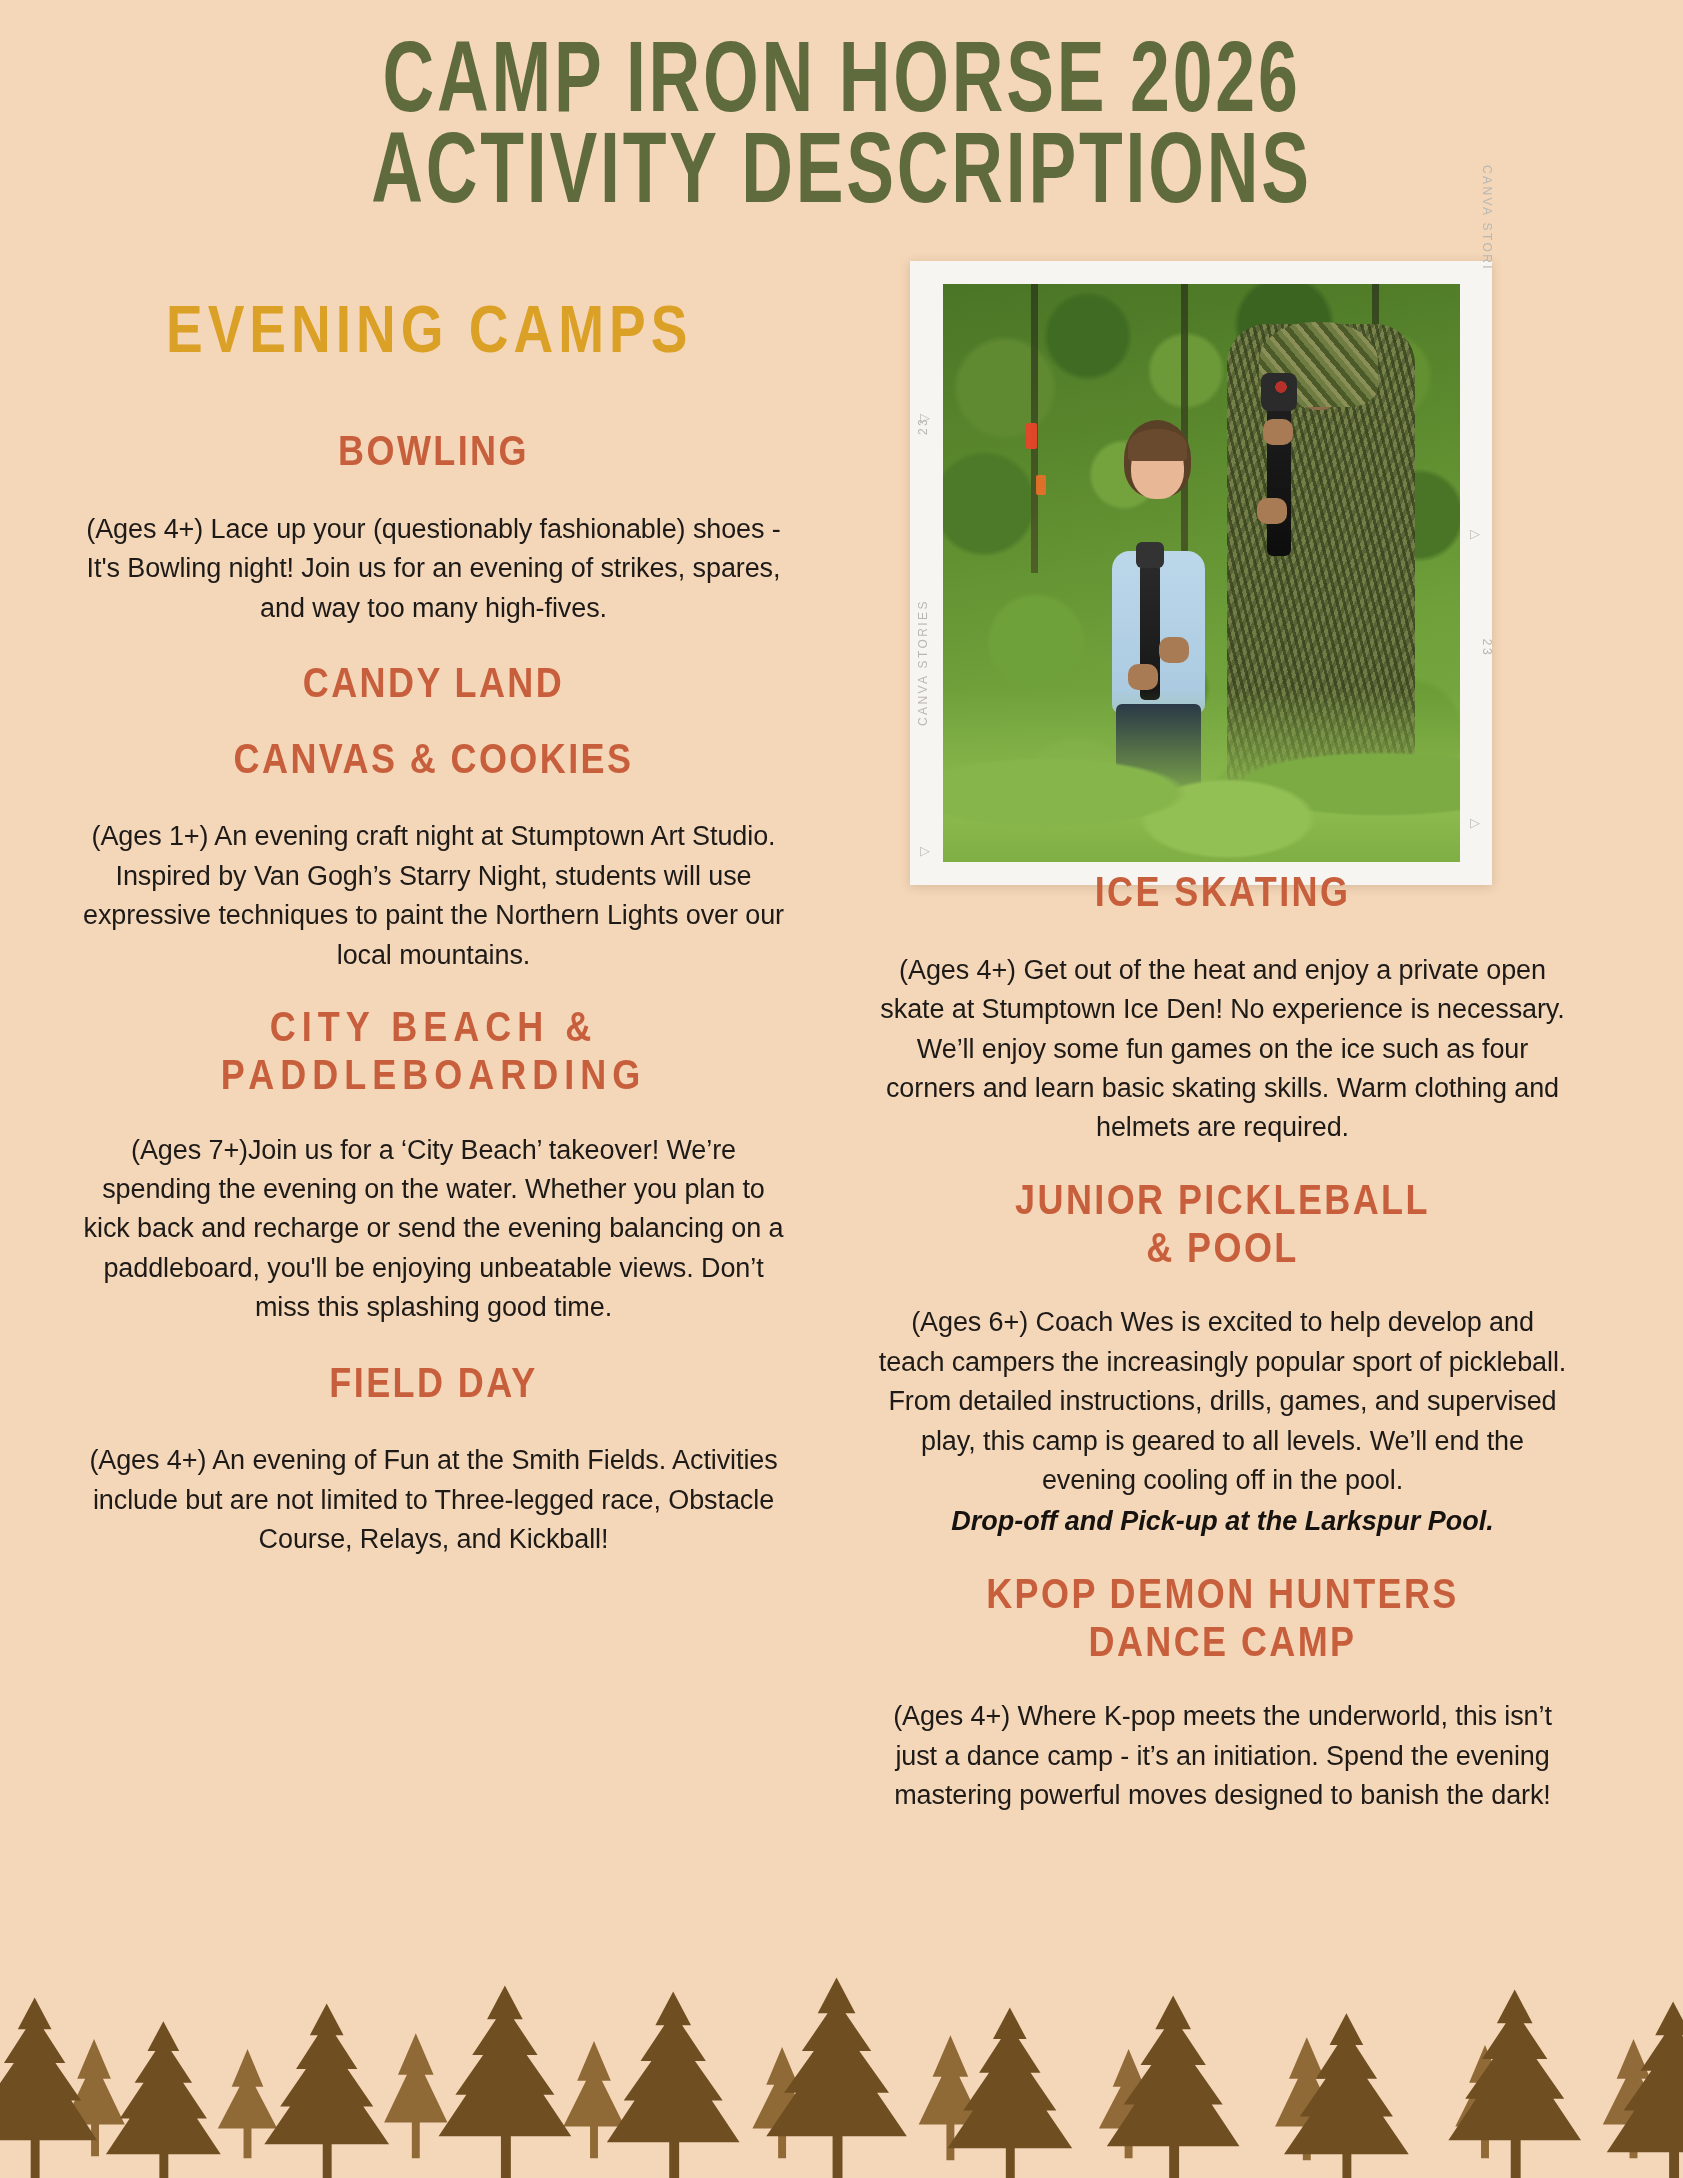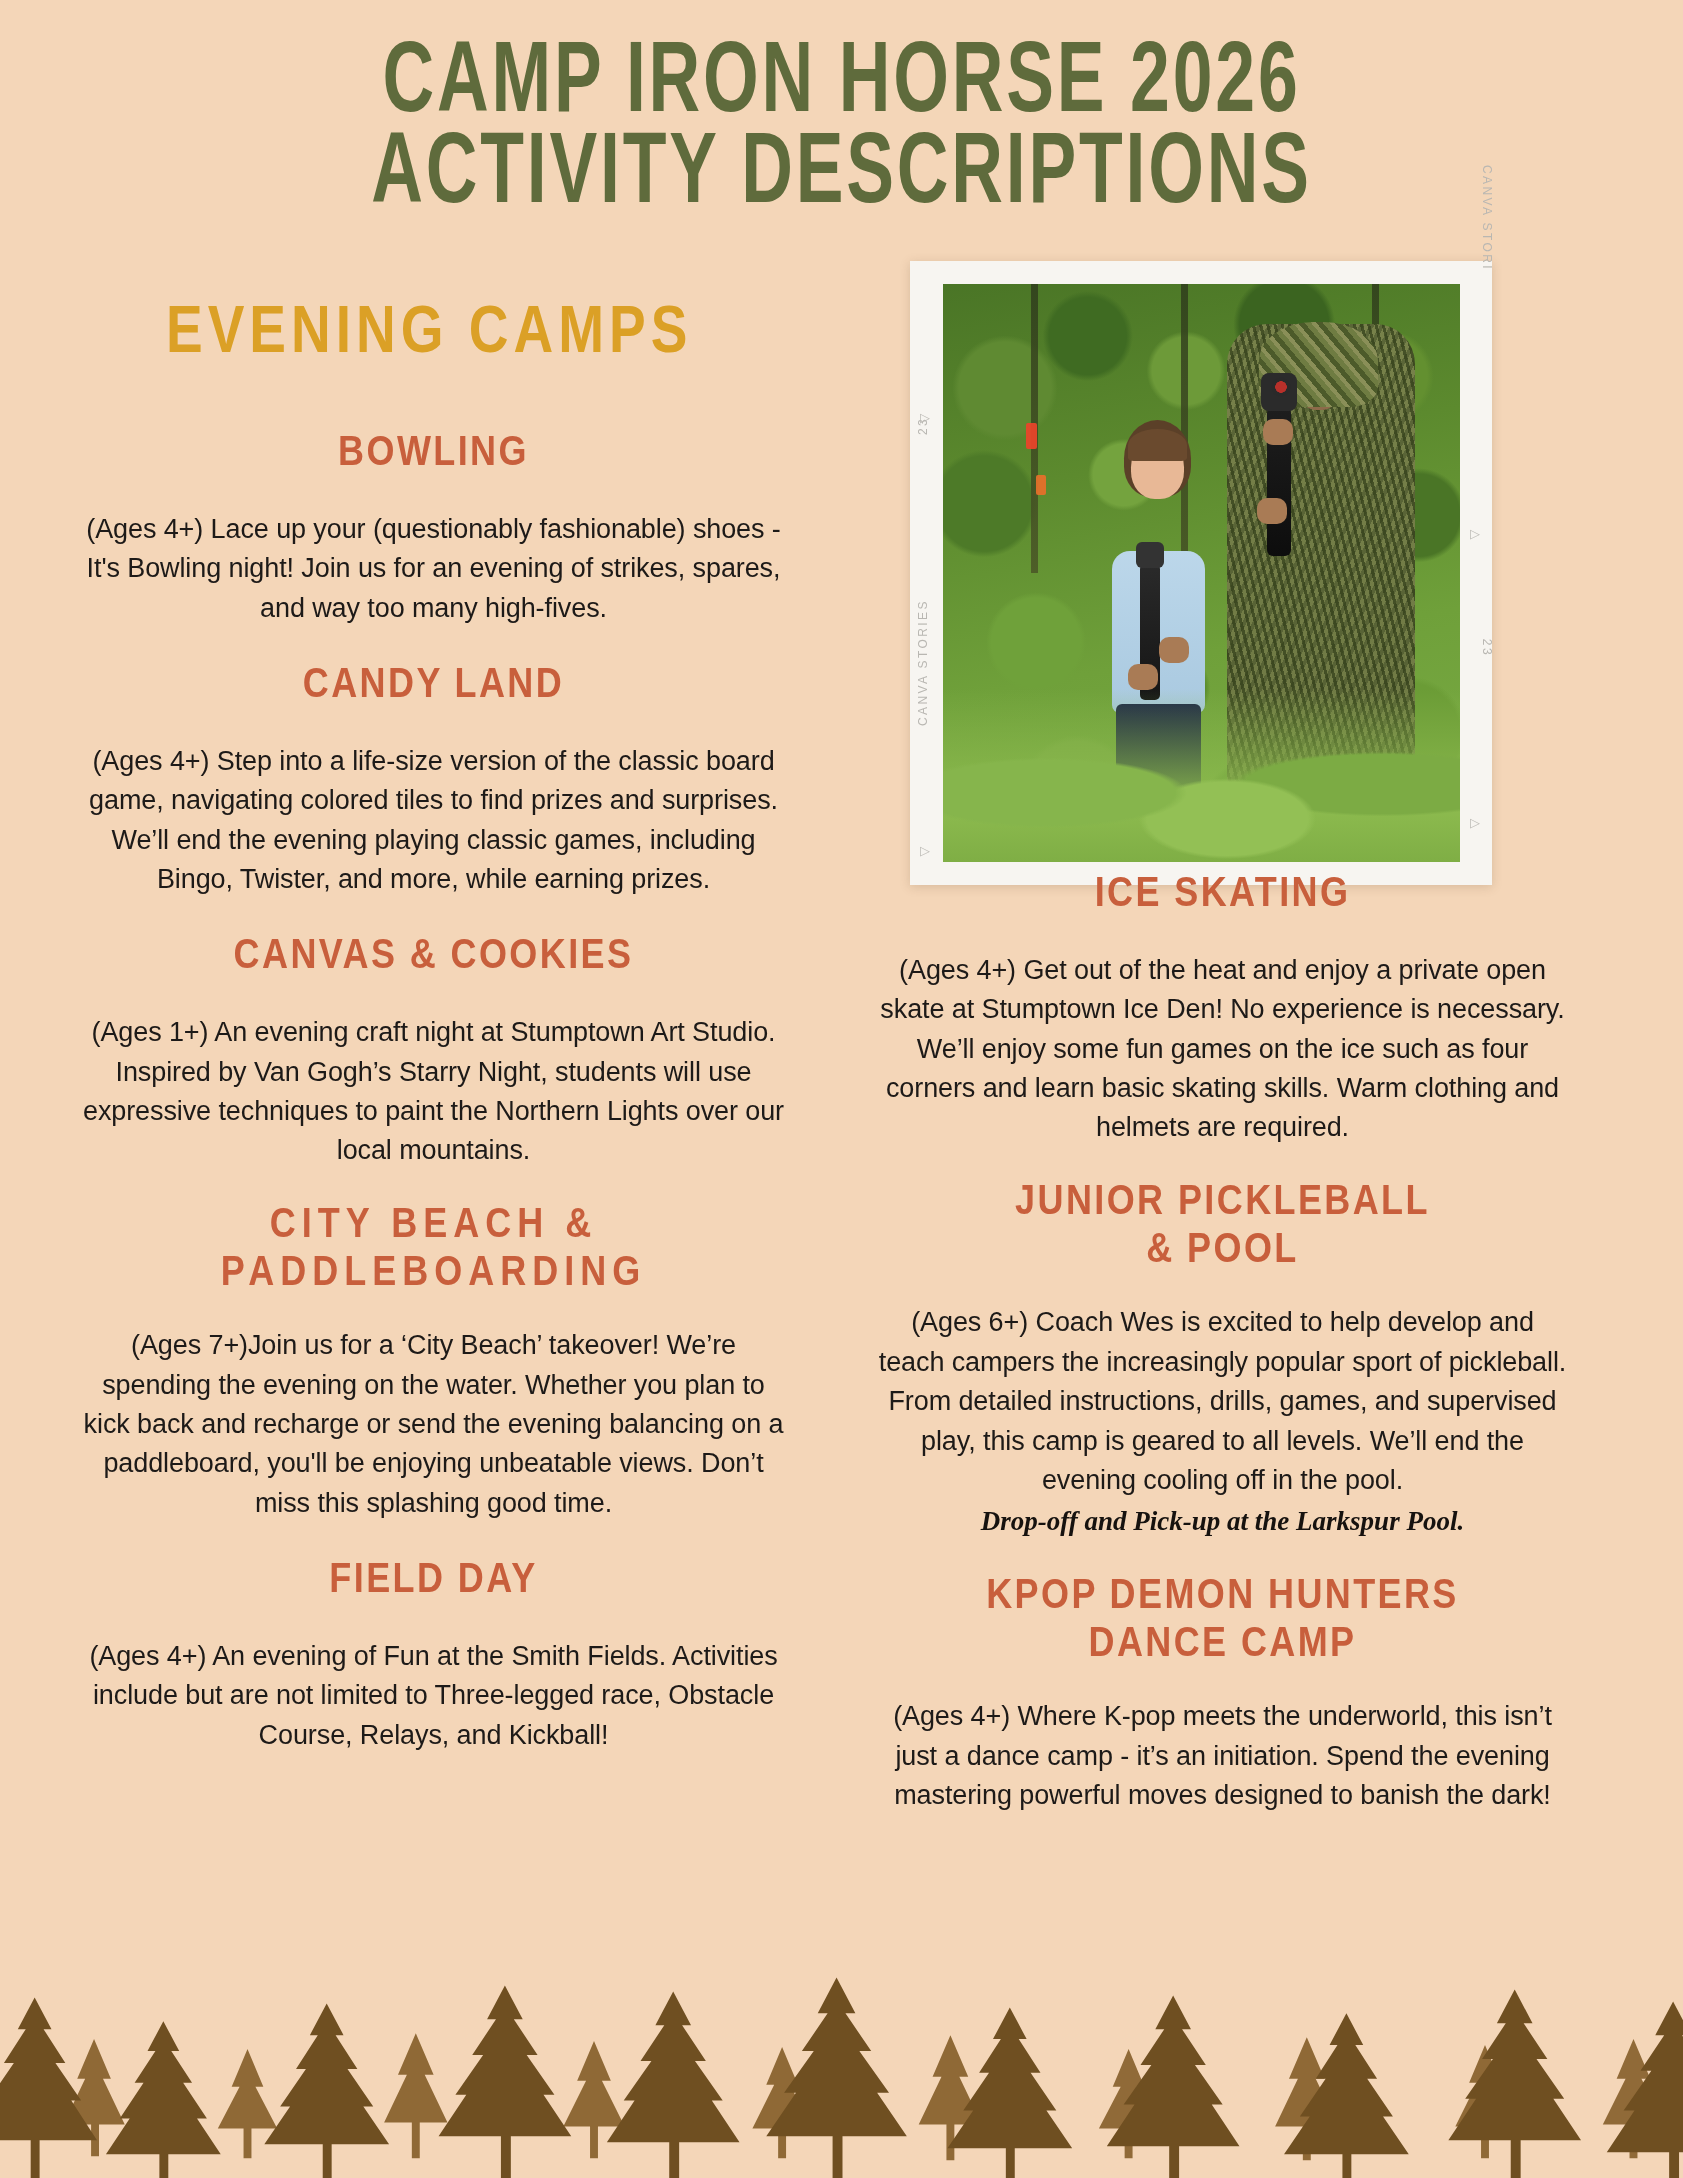--- a/index.html
+++ b/index.html
@@ -90,21 +90,21 @@
     font-family: "Liberation Sans", sans-serif;
     font-size: 27px;
     line-height: 1.46;
     color: #1d1a18;
     text-align: center;
     letter-spacing: -0.1px;
     margin-top: 38px;
   }
 
   .activity-note {
-    font-family: Liberation Serif, serif;
+    font-family: Liberation Sans, sans-serif;
     font-weight: 700;
     font-style: italic;
     font-size: 27px;
     line-height: 1.46;
     color: #16120f;
     text-align: center;
     margin-top: 2px;
   }
 
   
@@ -346,21 +346,20 @@
   <div class="col-left">
     <div class="section-heading">Evening Camps</div>
 
     <div class="activity">
       <div class="activity-title">Bowling</div>
       <div class="activity-body">(Ages 4+)  Lace up your (questionably fashionable) shoes - It's Bowling night! Join us for an evening of strikes, spares, and way too many high-fives.</div>
     </div>
 
     <div class="activity">
       <div class="activity-title">Candy Land</div>
-      <div class="activity-body">(Ages 4+)  Step into a life-size version of the classic board game, navigating colored tiles to find prizes and surprises. We’ll end the evening playing classic games, including Bingo, Twister, and more, while earning prizes.</div>
     </div>
 
     <div class="activity">
       <div class="activity-title">Canvas &amp; Cookies</div>
       <div class="activity-body">(Ages 1+) An evening craft night at Stumptown Art Studio. Inspired by Van Gogh’s Starry Night, students will use expressive techniques to paint the Northern Lights over our local mountains.</div>
     </div>
 
     <div class="activity">
       <div class="activity-title wide">City Beach &amp;
 Paddleboarding</div>

